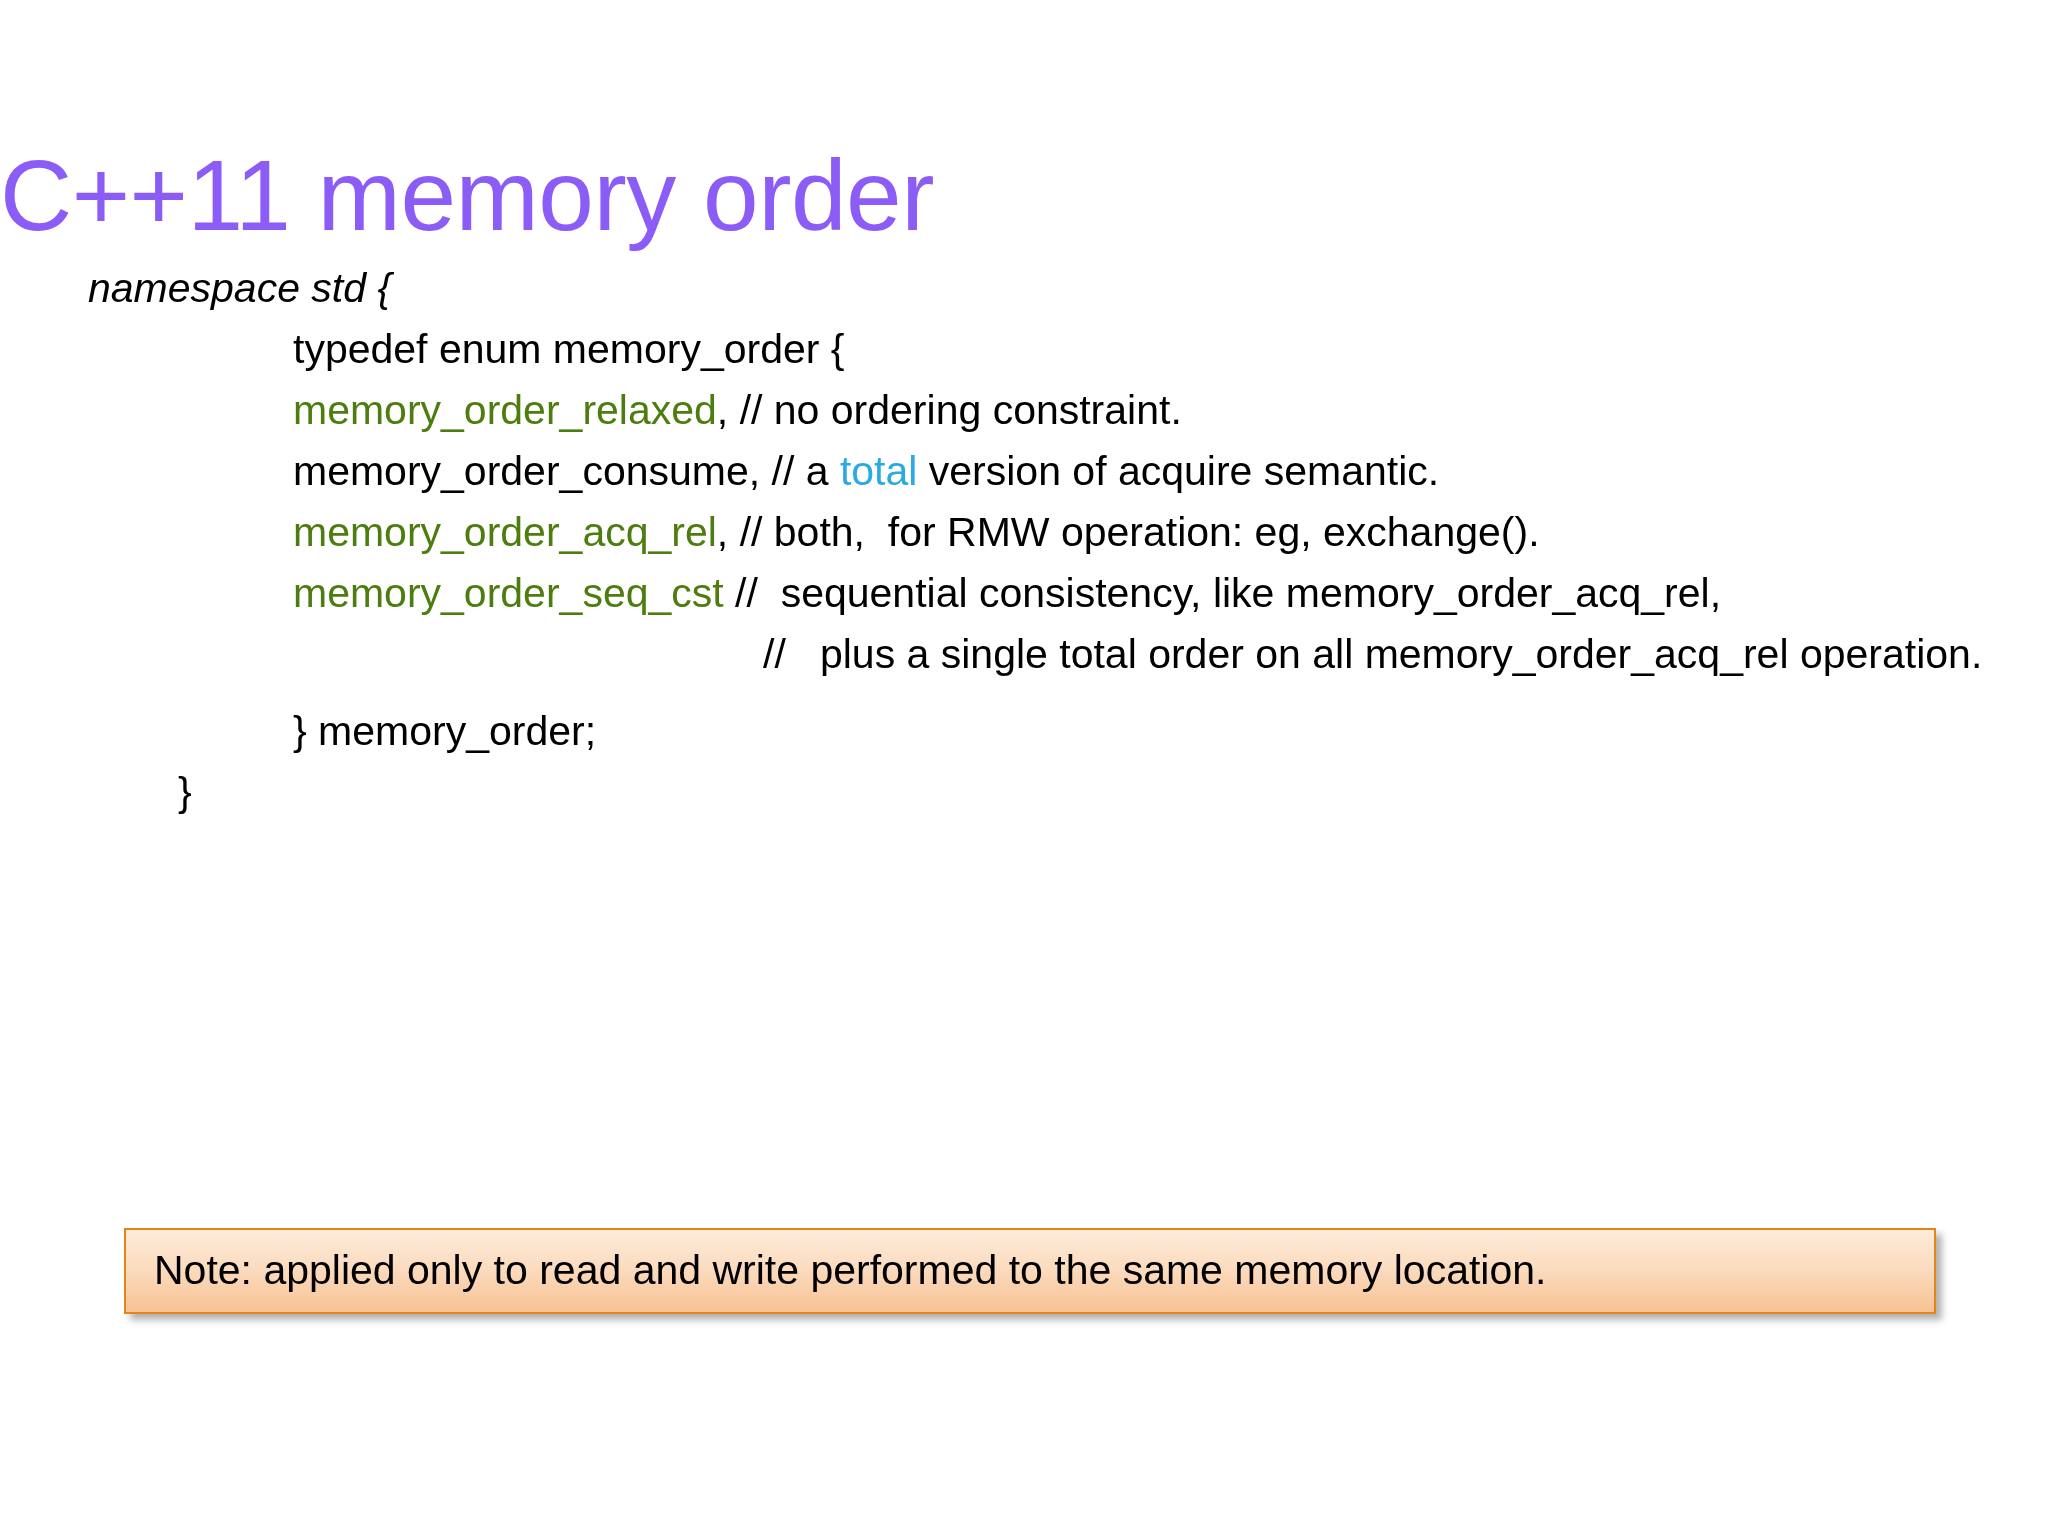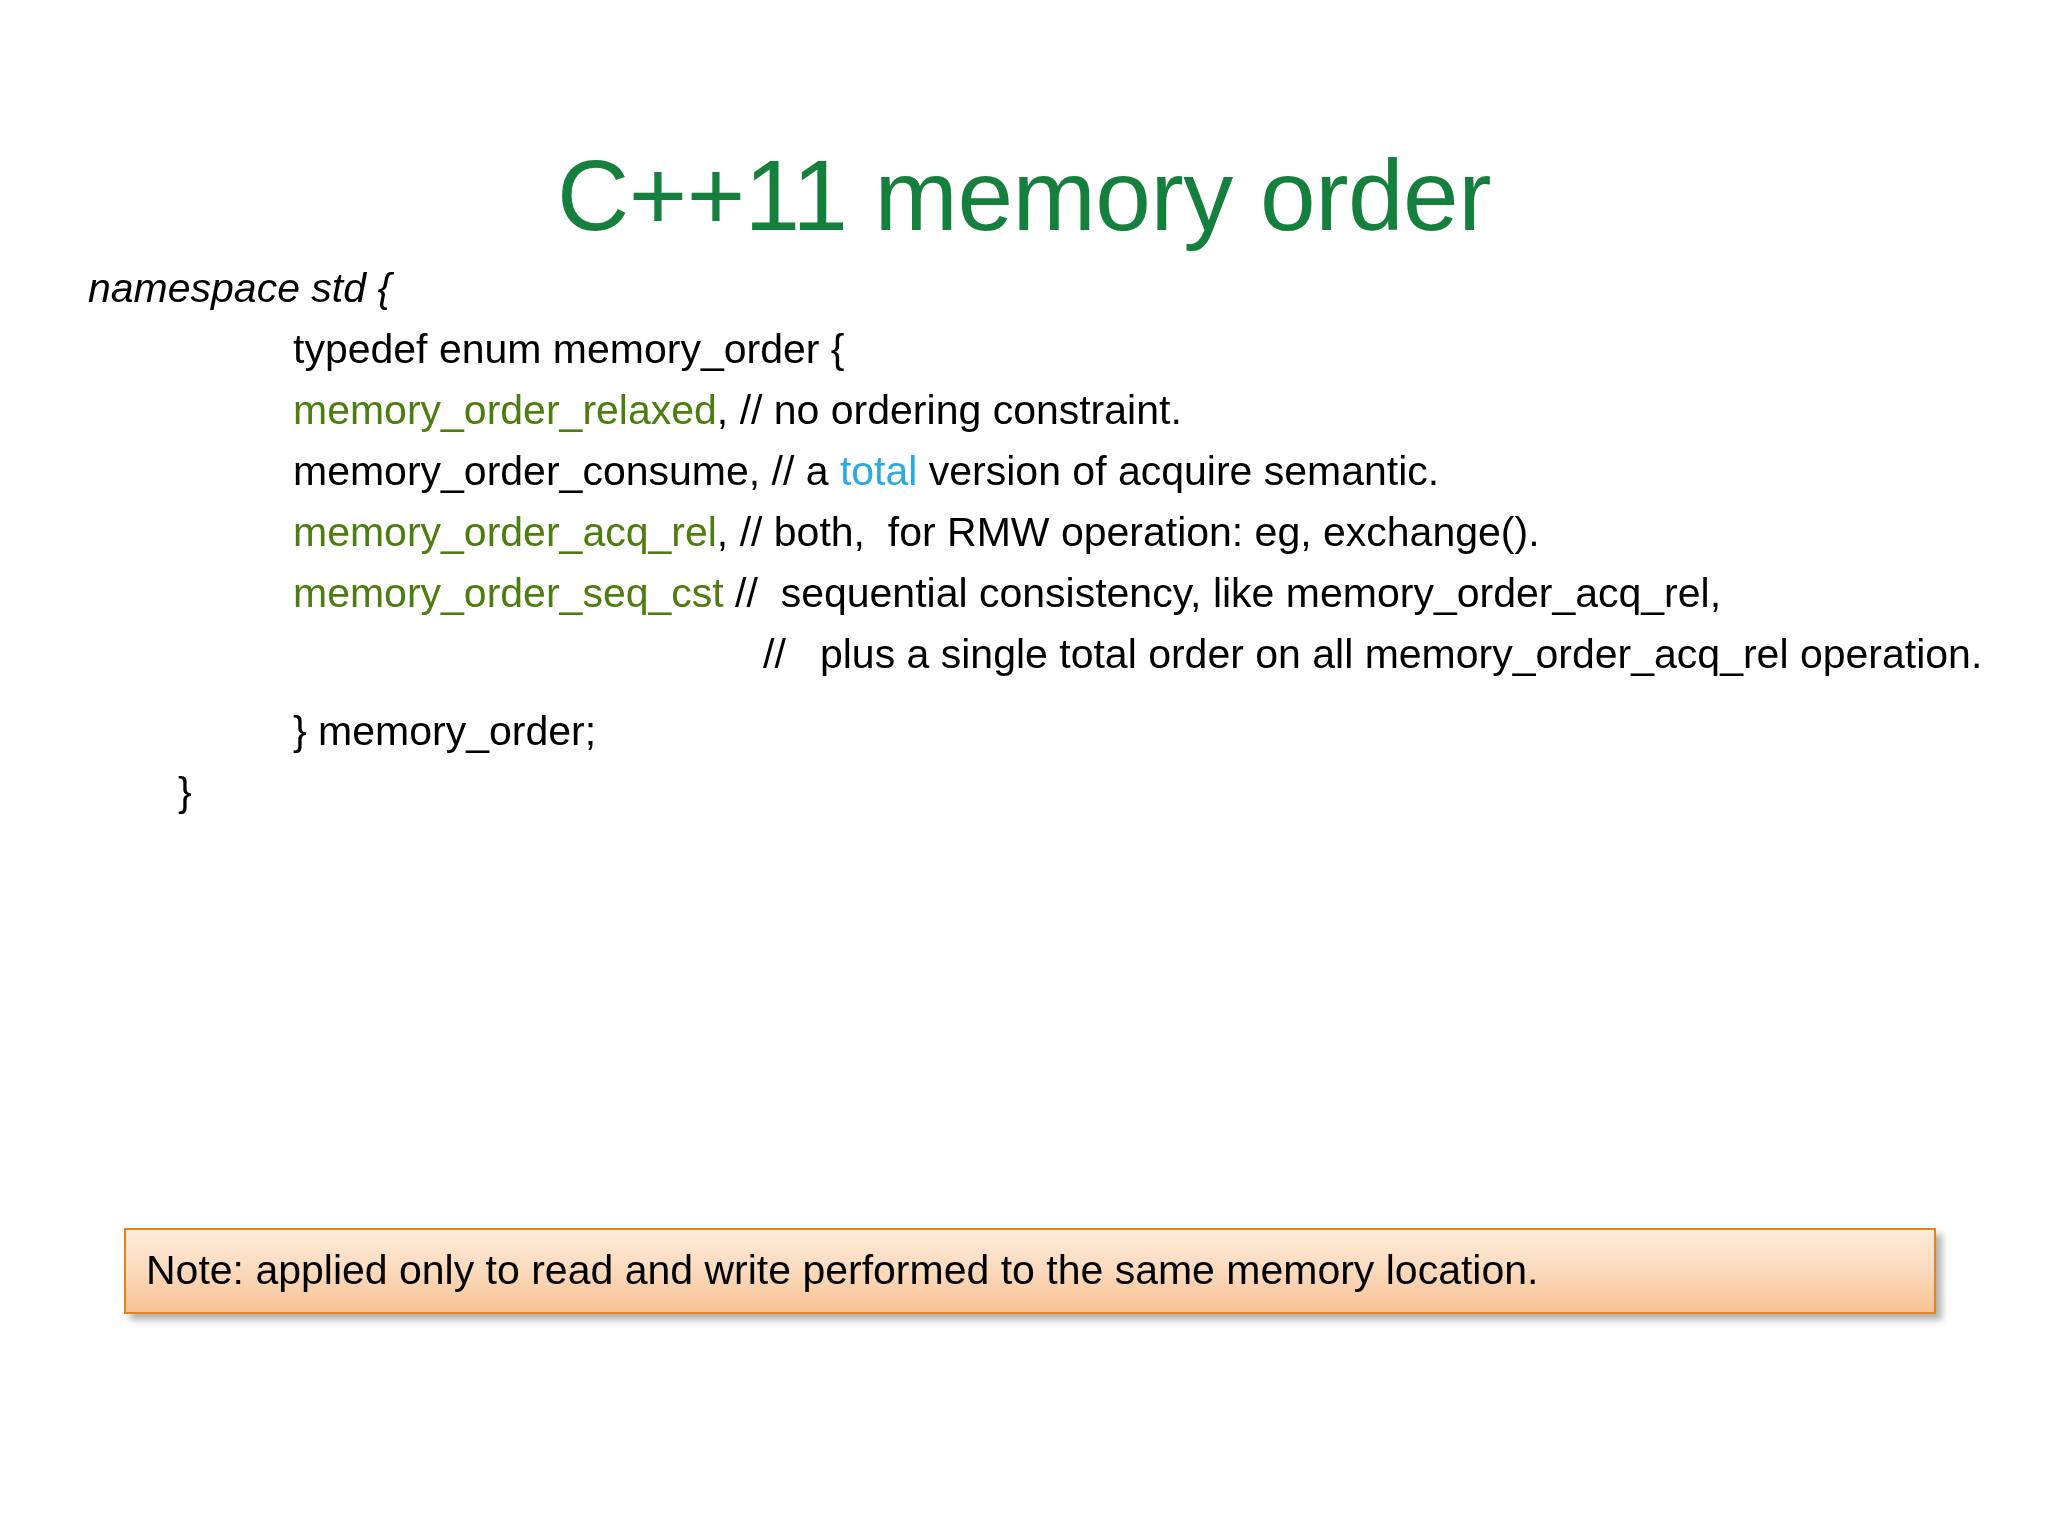--- a/index.html
+++ b/index.html
@@ -22,26 +22,26 @@
     inset: 0;
     background: #ffffff;
   }
 
   
   .slide-title {
     position: absolute;
     top: 72px;
     left: 0;
     width: 2048px;
-    text-align: center;
+    text-align: left;
     font-size: 100px;
     line-height: 1.12;
     font-weight: 400;
     letter-spacing: -0.5px;
-    color: #15803d;
+    color: #8b5cf6;
     white-space: nowrap;
   }
 
   
   .code-block {
     position: absolute;
     top: 258px;
     left: 0;
     width: 2048px;
     font-size: 41px;
@@ -75,21 +75,21 @@
     width: 1812px;
     height: 86px;
     box-sizing: border-box;
     border: 2px solid #E2861C;
     background: linear-gradient(to bottom, #FDEBDA 0%, #FBDCC0 45%, #F8C294 100%);
     box-shadow: 6px 6px 7px rgba(0,0,0,0.30);
     display: flex;
     align-items: center;
   }
   .note-text {
-    padding-left: 20px;
+    padding-left: 28px;
     font-size: 41px;
     line-height: 1.1;
     color: #000000;
     white-space: nowrap;
   }
 </style>
 </head>
 <body>
 
 <div class="slide">

